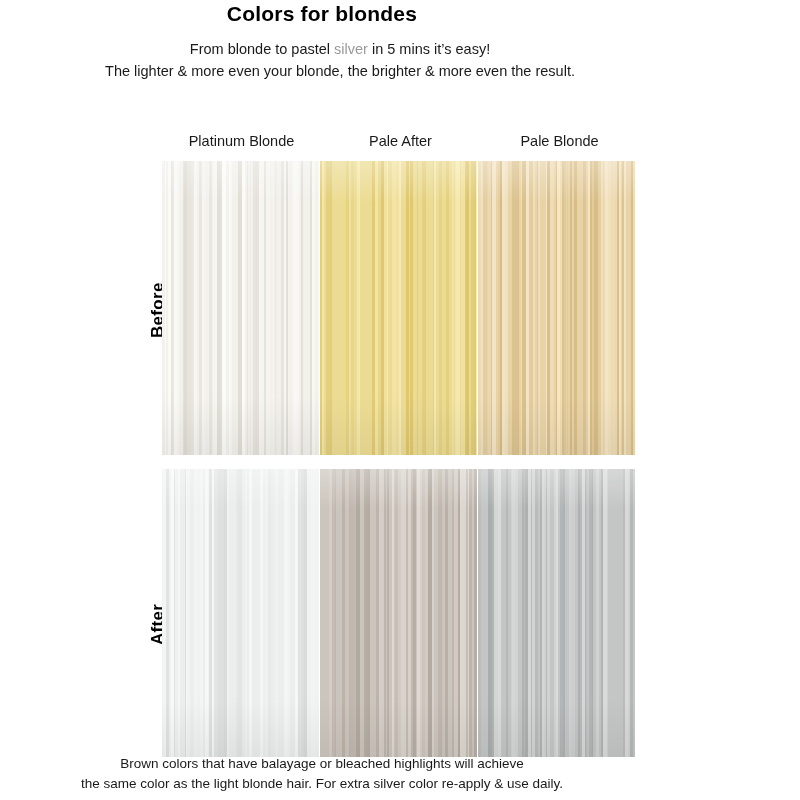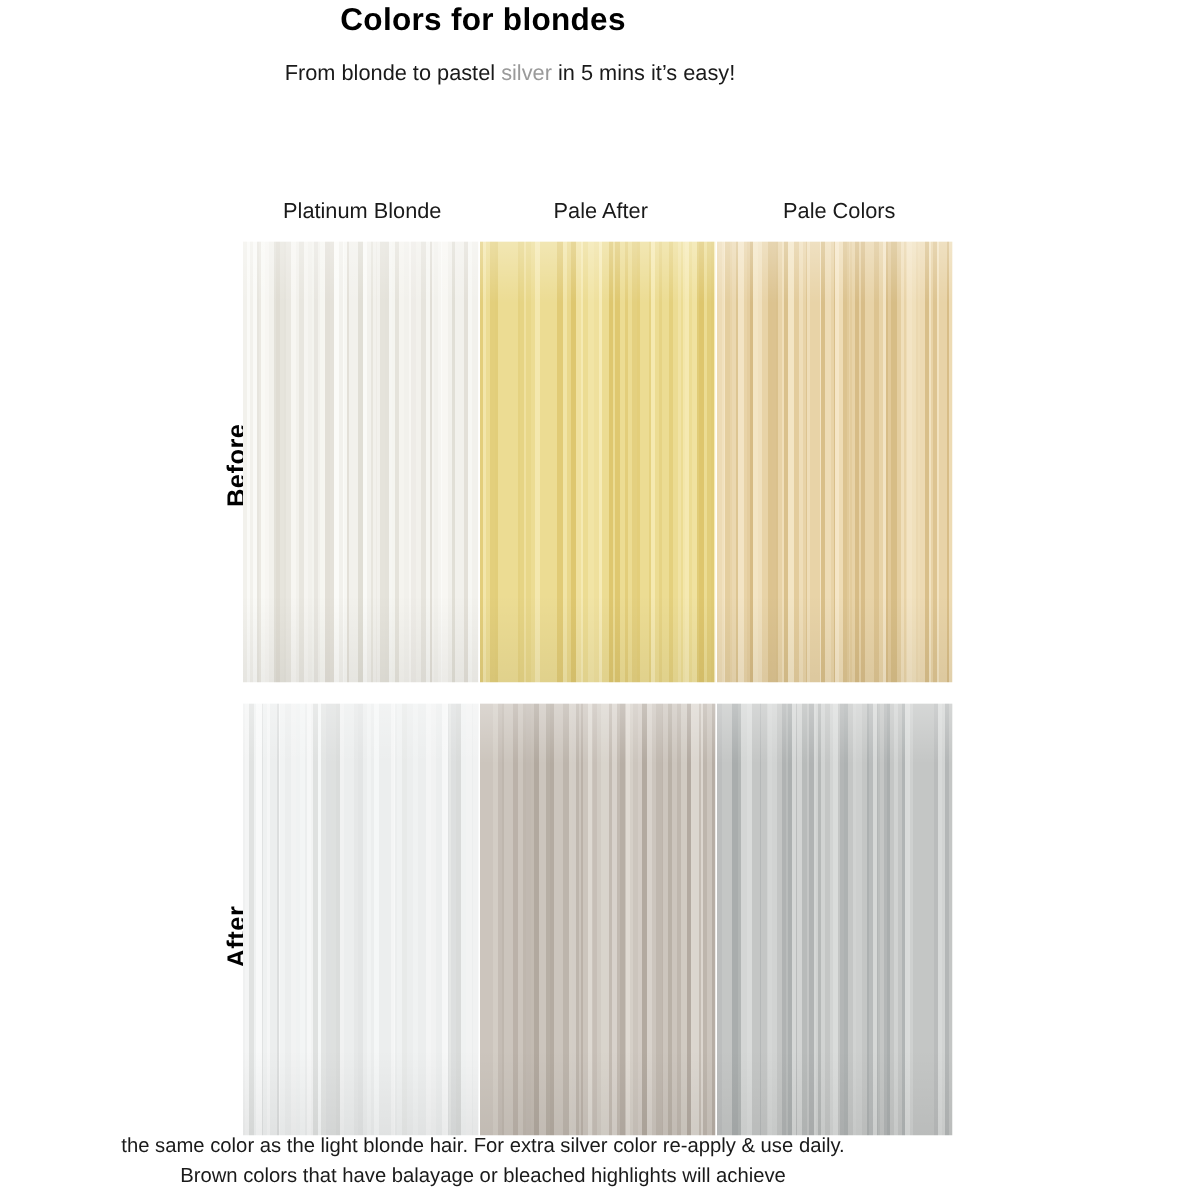--- a/index.html
+++ b/index.html
@@ -128,26 +128,27 @@
 </style>
 </head>
 <body>
 
 <div class="page">
 
   <h1 class="title">Colors for blondes</h1>
 
   <div class="subtitle-block">
     <span class="line"><span>From blonde to pastel </span><span class="silver-word">silver</span><span> in 5 mins it’s easy!</span></span>
+    <span class="line">The lighter &amp; more even your blonde, the brighter &amp; more even the result.</span>
   </div>
 
   <div class="col-headers">
     <div class="col-header">Platinum Blonde</div>
     <div class="col-header">Pale After</div>
-    <div class="col-header">Pale Colors</div>
+    <div class="col-header">Pale Blonde</div>
   </div>
 
   <div class="side-label before">Before</div>
   <div class="side-label after">After</div>
 
   <div class="grid">
     <div class="row before-row">
       <div class="swatch">
           <div class="strands" style="background: linear-gradient(rgba(255, 255, 255, 0.3) 0%, rgba(255, 255, 255, 0) 14%, rgba(0, 0, 0, 0) 80%, rgba(0, 0, 0, 0.05) 100%), linear-gradient(90deg, rgb(242, 241, 236) 0%, rgb(242, 241, 236) 1.9%, rgb(250, 250, 247) 1.9%, rgb(250, 250, 247) 2.82%, rgb(242, 241, 236) 2.82%, rgb(242, 241, 236) 4.05%, rgb(250, 250, 247) 4.05%, rgb(250, 250, 247) 6%, rgb(231, 229, 222) 6%, rgb(231, 229, 222) 6.96%, rgb(235, 233, 226) 6.96%, rgb(235, 233, 226) 7.81%, rgb(249, 249, 245) 7.81%, rgb(249, 249, 245) 9.39%, rgb(247, 246, 242) 9.39%, rgb(247, 246, 242) 10.94%, rgb(242, 241, 236) 10.94%, rgb(242, 241, 236) 13.32%, rgb(227, 225, 217) 13.32%, rgb(227, 225, 217) 13.92%, rgb(223, 220, 211) 13.92%, rgb(223, 220, 211) 15.85%, rgb(230, 228, 220) 15.85%, rgb(230, 228, 220) 17.55%, rgb(228, 226, 218) 17.55%, rgb(228, 226, 218) 18.4%, rgb(233, 231, 224) 18.4%, rgb(233, 231, 224) 20.26%, rgb(247, 246, 242) 20.26%, rgb(247, 246, 242) 22.61%, rgb(242, 241, 236) 22.61%, rgb(242, 241, 236) 23.86%, rgb(232, 230, 223) 23.86%, rgb(232, 230, 223) 25.7%, rgb(246, 245, 241) 25.7%, rgb(246, 245, 241) 27.69%, rgb(242, 241, 236) 27.69%, rgb(242, 241, 236) 29.29%, rgb(244, 244, 239) 29.29%, rgb(244, 244, 239) 29.97%, rgb(232, 230, 224) 29.97%, rgb(232, 230, 224) 32.05%, rgb(242, 241, 236) 32.05%, rgb(242, 241, 236) 32.68%, rgb(246, 246, 241) 32.68%, rgb(246, 246, 241) 34.25%, rgb(247, 246, 242) 34.25%, rgb(247, 246, 242) 34.95%, rgb(226, 223, 215) 34.95%, rgb(226, 223, 215) 37.04%, rgb(228, 225, 217) 37.04%, rgb(228, 225, 217) 38.49%, rgb(251, 251, 248) 38.49%, rgb(251, 251, 248) 40.57%, rgb(242, 241, 236) 40.57%, rgb(242, 241, 236) 42.42%, rgb(251, 251, 248) 42.42%, rgb(251, 251, 248) 43.05%, rgb(247, 247, 243) 43.05%, rgb(247, 247, 243) 44.3%, rgb(227, 224, 216) 44.3%, rgb(227, 224, 216) 44.87%, rgb(242, 241, 236) 44.87%, rgb(242, 241, 236) 46.65%, rgb(242, 241, 236) 46.65%, rgb(242, 241, 236) 47.83%, rgb(242, 241, 236) 47.83%, rgb(242, 241, 236) 48.7%, rgb(224, 222, 213) 48.7%, rgb(224, 222, 213) 51.1%, rgb(250, 250, 247) 51.1%, rgb(250, 250, 247) 52.71%, rgb(242, 241, 236) 52.71%, rgb(242, 241, 236) 54.42%, rgb(231, 229, 221) 54.42%, rgb(231, 229, 221) 55.01%, rgb(242, 241, 236) 55.01%, rgb(242, 241, 236) 56.33%, rgb(237, 235, 229) 56.33%, rgb(237, 235, 229) 56.85%, rgb(242, 241, 236) 56.85%, rgb(242, 241, 236) 58.11%, rgb(229, 227, 219) 58.11%, rgb(229, 227, 219) 60.11%, rgb(228, 226, 218) 60.11%, rgb(228, 226, 218) 61.93%, rgb(246, 246, 242) 61.93%, rgb(246, 246, 242) 63.17%, rgb(245, 245, 240) 63.17%, rgb(245, 245, 240) 64.69%, rgb(229, 227, 219) 64.69%, rgb(229, 227, 219) 66.19%, rgb(245, 244, 239) 66.19%, rgb(245, 244, 239) 68.53%, rgb(242, 241, 236) 68.53%, rgb(242, 241, 236) 70.55%, rgb(247, 246, 242) 70.55%, rgb(247, 246, 242) 71.29%, rgb(238, 236, 231) 71.29%, rgb(238, 236, 231) 73.32%, rgb(242, 241, 236) 73.32%, rgb(242, 241, 236) 75.69%, rgb(230, 228, 221) 75.69%, rgb(230, 228, 221) 77.8%, rgb(246, 246, 242) 77.8%, rgb(246, 246, 242) 79.26%, rgb(225, 222, 214) 79.26%, rgb(225, 222, 214) 80.06%, rgb(245, 244, 240) 80.06%, rgb(245, 244, 240) 80.9%, rgb(242, 241, 236) 80.9%, rgb(242, 241, 236) 82.6%, rgb(246, 245, 241) 82.6%, rgb(246, 245, 241) 84.09%, rgb(251, 251, 248) 84.09%, rgb(251, 251, 248) 84.71%, rgb(248, 247, 243) 84.71%, rgb(248, 247, 243) 87.09%, rgb(242, 241, 236) 87.09%, rgb(242, 241, 236) 88.71%, rgb(225, 223, 214) 88.71%, rgb(225, 223, 214) 89.93%, rgb(242, 241, 236) 89.93%, rgb(242, 241, 236) 90.88%, rgb(242, 241, 236) 90.88%, rgb(242, 241, 236) 92.96%, rgb(242, 241, 236) 92.96%, rgb(242, 241, 236) 93.96%, rgb(227, 224, 216) 93.96%, rgb(227, 224, 216) 95.72%, rgb(247, 247, 243) 95.72%, rgb(247, 247, 243) 97.2%, rgb(242, 241, 236) 97.2%, rgb(242, 241, 236) 99.59%, rgb(246, 246, 242) 99.59%, rgb(246, 246, 242) 100%);"></div>
         </div>
@@ -165,17 +166,17 @@
       <div class="swatch">
           <div class="strands" style="background: linear-gradient(rgba(255, 255, 255, 0.3) 0%, rgba(255, 255, 255, 0) 14%, rgba(0, 0, 0, 0) 80%, rgba(0, 0, 0, 0.05) 100%), linear-gradient(90deg, rgb(204, 197, 189) 0%, rgb(204, 197, 189) 2.39%, rgb(204, 197, 189) 2.39%, rgb(204, 197, 189) 3.73%, rgb(204, 197, 189) 3.73%, rgb(204, 197, 189) 5.49%, rgb(211, 205, 197) 5.49%, rgb(211, 205, 197) 7.47%, rgb(197, 189, 181) 7.47%, rgb(197, 189, 181) 9.31%, rgb(191, 183, 174) 9.31%, rgb(191, 183, 174) 10.37%, rgb(204, 197, 189) 10.37%, rgb(204, 197, 189) 12.75%, rgb(204, 197, 189) 12.75%, rgb(204, 197, 189) 14.09%, rgb(187, 178, 169) 14.09%, rgb(187, 178, 169) 16.12%, rgb(204, 197, 189) 16.12%, rgb(204, 197, 189) 18.23%, rgb(191, 183, 174) 18.23%, rgb(191, 183, 174) 19.53%, rgb(193, 185, 177) 19.53%, rgb(193, 185, 177) 21.09%, rgb(193, 185, 176) 21.09%, rgb(193, 185, 176) 21.7%, rgb(195, 187, 178) 21.7%, rgb(195, 187, 178) 23%, rgb(178, 169, 159) 23%, rgb(178, 169, 159) 25.19%, rgb(204, 197, 189) 25.19%, rgb(204, 197, 189) 26.31%, rgb(204, 197, 189) 26.31%, rgb(204, 197, 189) 28.08%, rgb(183, 175, 165) 28.08%, rgb(183, 175, 165) 29.78%, rgb(180, 171, 161) 29.78%, rgb(180, 171, 161) 31.62%, rgb(204, 197, 189) 31.62%, rgb(204, 197, 189) 33.48%, rgb(204, 197, 189) 33.48%, rgb(204, 197, 189) 35.45%, rgb(189, 181, 172) 35.45%, rgb(189, 181, 172) 37.69%, rgb(212, 206, 198) 37.69%, rgb(212, 206, 198) 39.26%, rgb(211, 205, 198) 39.26%, rgb(211, 205, 198) 40.83%, rgb(190, 182, 173) 40.83%, rgb(190, 182, 173) 42.07%, rgb(204, 197, 189) 42.07%, rgb(204, 197, 189) 42.79%, rgb(187, 178, 169) 42.79%, rgb(187, 178, 169) 43.75%, rgb(204, 197, 189) 43.75%, rgb(204, 197, 189) 46.07%, rgb(222, 217, 210) 46.07%, rgb(222, 217, 210) 47.39%, rgb(204, 197, 189) 47.39%, rgb(204, 197, 189) 48.08%, rgb(199, 191, 183) 48.08%, rgb(199, 191, 183) 49.6%, rgb(209, 203, 195) 49.6%, rgb(209, 203, 195) 51.49%, rgb(217, 212, 204) 51.49%, rgb(217, 212, 204) 53.72%, rgb(217, 211, 204) 53.72%, rgb(217, 211, 204) 54.83%, rgb(195, 187, 178) 54.83%, rgb(195, 187, 178) 56.01%, rgb(216, 210, 203) 56.01%, rgb(216, 210, 203) 58.19%, rgb(194, 186, 177) 58.19%, rgb(194, 186, 177) 59.52%, rgb(183, 174, 165) 59.52%, rgb(183, 174, 165) 61.42%, rgb(204, 197, 189) 61.42%, rgb(204, 197, 189) 62.1%, rgb(224, 218, 211) 62.1%, rgb(224, 218, 211) 63.54%, rgb(213, 207, 199) 63.54%, rgb(213, 207, 199) 64.76%, rgb(204, 197, 189) 64.76%, rgb(204, 197, 189) 66.91%, rgb(211, 204, 197) 66.91%, rgb(211, 204, 197) 68.7%, rgb(179, 170, 160) 68.7%, rgb(179, 170, 160) 71.09%, rgb(216, 210, 203) 71.09%, rgb(216, 210, 203) 72.86%, rgb(204, 197, 189) 72.86%, rgb(204, 197, 189) 74.2%, rgb(204, 197, 189) 74.2%, rgb(204, 197, 189) 74.88%, rgb(192, 184, 175) 74.88%, rgb(192, 184, 175) 77.25%, rgb(189, 180, 171) 77.25%, rgb(189, 180, 171) 77.86%, rgb(204, 197, 189) 77.86%, rgb(204, 197, 189) 79.67%, rgb(185, 177, 167) 79.67%, rgb(185, 177, 167) 81.73%, rgb(204, 197, 189) 81.73%, rgb(204, 197, 189) 83.8%, rgb(191, 183, 174) 83.8%, rgb(191, 183, 174) 85.2%, rgb(209, 203, 195) 85.2%, rgb(209, 203, 195) 86.47%, rgb(209, 203, 195) 86.47%, rgb(209, 203, 195) 88.09%, rgb(179, 170, 161) 88.09%, rgb(179, 170, 161) 89.39%, rgb(220, 215, 207) 89.39%, rgb(220, 215, 207) 90.14%, rgb(220, 214, 207) 90.14%, rgb(220, 214, 207) 90.82%, rgb(219, 214, 207) 90.82%, rgb(219, 214, 207) 93.18%, rgb(197, 189, 180) 93.18%, rgb(197, 189, 180) 94.05%, rgb(220, 214, 207) 94.05%, rgb(220, 214, 207) 94.77%, rgb(190, 182, 173) 94.77%, rgb(190, 182, 173) 96.53%, rgb(204, 197, 189) 96.53%, rgb(204, 197, 189) 98.35%, rgb(182, 173, 164) 98.35%, rgb(182, 173, 164) 99.4%, rgb(184, 175, 166) 99.4%, rgb(184, 175, 166) 100%);"></div>
         </div>
       <div class="swatch">
           <div class="strands" style="background: linear-gradient(rgba(255, 255, 255, 0.3) 0%, rgba(255, 255, 255, 0) 14%, rgba(0, 0, 0, 0) 80%, rgba(0, 0, 0, 0.05) 100%), linear-gradient(90deg, rgb(188, 190, 190) 0%, rgb(188, 190, 190) 1.94%, rgb(196, 198, 197) 1.94%, rgb(196, 198, 197) 4.29%, rgb(196, 198, 197) 4.29%, rgb(196, 198, 197) 6.58%, rgb(169, 173, 173) 6.58%, rgb(169, 173, 173) 8.84%, rgb(178, 182, 181) 8.84%, rgb(178, 182, 181) 10.39%, rgb(212, 214, 213) 10.39%, rgb(212, 214, 213) 12.69%, rgb(217, 219, 218) 12.69%, rgb(217, 219, 218) 14.94%, rgb(196, 198, 197) 14.94%, rgb(196, 198, 197) 16.08%, rgb(196, 198, 197) 16.08%, rgb(196, 198, 197) 18.09%, rgb(181, 184, 184) 18.09%, rgb(181, 184, 184) 18.86%, rgb(196, 198, 197) 18.86%, rgb(196, 198, 197) 21.16%, rgb(208, 210, 209) 21.16%, rgb(208, 210, 209) 21.72%, rgb(213, 215, 214) 21.72%, rgb(213, 215, 214) 23.25%, rgb(209, 211, 210) 23.25%, rgb(209, 211, 210) 25.63%, rgb(196, 198, 197) 25.63%, rgb(196, 198, 197) 27.76%, rgb(176, 179, 179) 27.76%, rgb(176, 179, 179) 29.45%, rgb(186, 189, 188) 29.45%, rgb(186, 189, 188) 30.08%, rgb(172, 176, 176) 30.08%, rgb(172, 176, 176) 32.03%, rgb(213, 215, 214) 32.03%, rgb(213, 215, 214) 33.52%, rgb(186, 188, 188) 33.52%, rgb(186, 188, 188) 34.14%, rgb(210, 212, 211) 34.14%, rgb(210, 212, 211) 36.2%, rgb(184, 187, 186) 36.2%, rgb(184, 187, 186) 38.4%, rgb(196, 198, 197) 38.4%, rgb(196, 198, 197) 39.23%, rgb(176, 179, 179) 39.23%, rgb(176, 179, 179) 41.02%, rgb(213, 215, 214) 41.02%, rgb(213, 215, 214) 42.2%, rgb(208, 210, 209) 42.2%, rgb(208, 210, 209) 43.09%, rgb(182, 185, 184) 43.09%, rgb(182, 185, 184) 44.02%, rgb(209, 211, 210) 44.02%, rgb(209, 211, 210) 46.05%, rgb(196, 198, 197) 46.05%, rgb(196, 198, 197) 48.18%, rgb(210, 212, 211) 48.18%, rgb(210, 212, 211) 49.45%, rgb(218, 220, 219) 49.45%, rgb(218, 220, 219) 51.19%, rgb(196, 198, 197) 51.19%, rgb(196, 198, 197) 52.44%, rgb(179, 182, 182) 52.44%, rgb(179, 182, 182) 54.11%, rgb(174, 178, 178) 54.11%, rgb(174, 178, 178) 55.63%, rgb(196, 198, 197) 55.63%, rgb(196, 198, 197) 57.77%, rgb(209, 211, 210) 57.77%, rgb(209, 211, 210) 59.13%, rgb(205, 207, 206) 59.13%, rgb(205, 207, 206) 61.51%, rgb(196, 198, 197) 61.51%, rgb(196, 198, 197) 62.61%, rgb(196, 198, 197) 62.61%, rgb(196, 198, 197) 63.77%, rgb(173, 177, 177) 63.77%, rgb(173, 177, 177) 64.74%, rgb(184, 187, 187) 64.74%, rgb(184, 187, 187) 66.1%, rgb(214, 216, 215) 66.1%, rgb(214, 216, 215) 67.95%, rgb(179, 182, 182) 67.95%, rgb(179, 182, 182) 68.57%, rgb(187, 190, 189) 68.57%, rgb(187, 190, 189) 69.25%, rgb(196, 198, 197) 69.25%, rgb(196, 198, 197) 70.72%, rgb(179, 182, 182) 70.72%, rgb(179, 182, 182) 72.37%, rgb(170, 174, 174) 72.37%, rgb(170, 174, 174) 73.29%, rgb(196, 198, 197) 73.29%, rgb(196, 198, 197) 75.29%, rgb(209, 211, 210) 75.29%, rgb(209, 211, 210) 76.94%, rgb(196, 198, 197) 76.94%, rgb(196, 198, 197) 78.51%, rgb(176, 180, 180) 78.51%, rgb(176, 180, 180) 79.77%, rgb(217, 219, 218) 79.77%, rgb(217, 219, 218) 81.26%, rgb(218, 220, 219) 81.26%, rgb(218, 220, 219) 81.99%, rgb(206, 208, 207) 81.99%, rgb(206, 208, 207) 83.06%, rgb(196, 198, 197) 83.06%, rgb(196, 198, 197) 85.15%, rgb(196, 198, 197) 85.15%, rgb(196, 198, 197) 87.18%, rgb(196, 198, 197) 87.18%, rgb(196, 198, 197) 89.3%, rgb(196, 198, 197) 89.3%, rgb(196, 198, 197) 90.42%, rgb(196, 198, 197) 90.42%, rgb(196, 198, 197) 92.18%, rgb(186, 188, 188) 92.18%, rgb(186, 188, 188) 93.7%, rgb(216, 218, 217) 93.7%, rgb(216, 218, 217) 95.57%, rgb(210, 212, 211) 95.57%, rgb(210, 212, 211) 96.76%, rgb(180, 183, 183) 96.76%, rgb(180, 183, 183) 98.66%, rgb(196, 198, 197) 98.66%, rgb(196, 198, 197) 100%);"></div>
         </div>
     </div>
   </div>
 
   <div class="footer">
+    <span class="line">Brown colors that have balayage or bleached highlights will achieve</span>
     <span class="line">the same color as the light blonde hair. For extra silver color re-apply &amp; use daily.</span>
-    <span class="line">Brown colors that have balayage or bleached highlights will achieve</span>
   </div>
 
 </div>
 
 </body></html>

